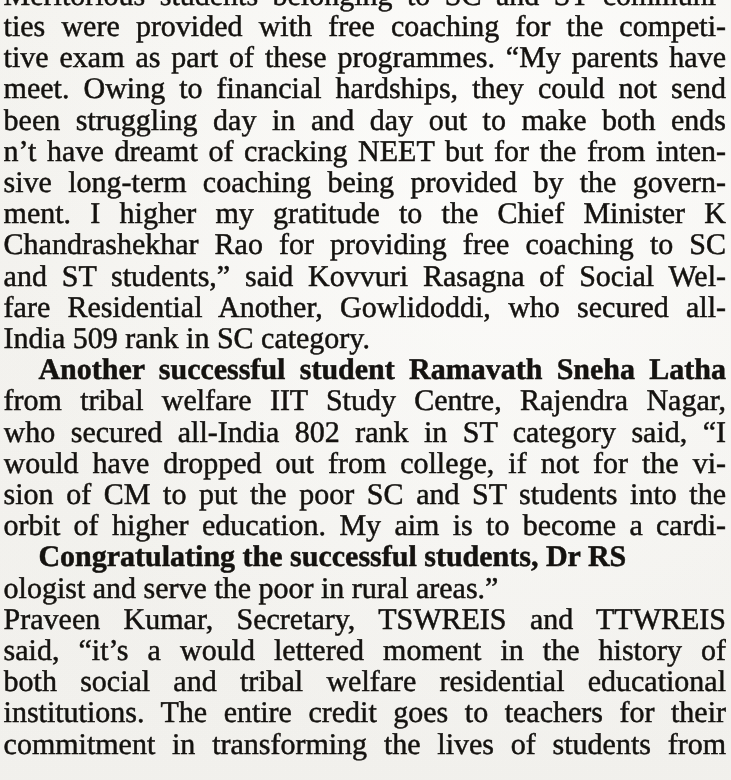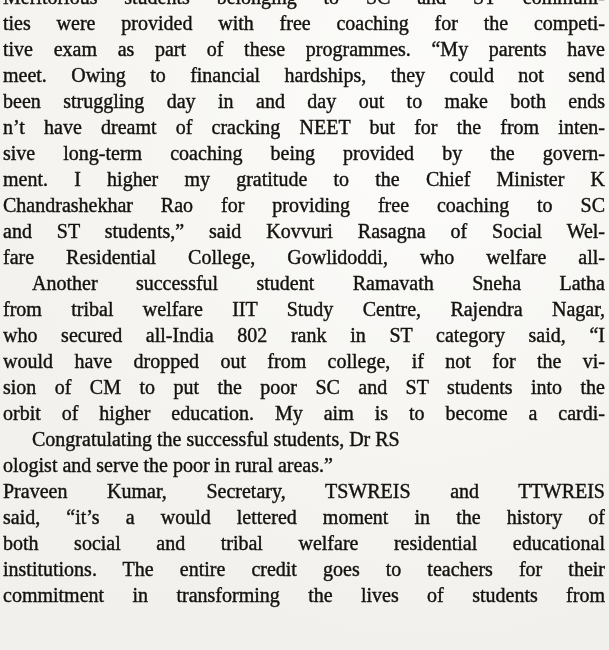--- a/index.html
+++ b/index.html
@@ -13,21 +13,21 @@
     height: 650px;
     margin: 0;
     overflow: hidden;
     background: #f9f8f4;
     
     background-image:
       radial-gradient(ellipse at 70% 20%, rgba(255,255,255,0.6), rgba(0,0,0,0.02) 70%),
       linear-gradient(#f9f8f4, #f6f5f1);
     color: #14120f;
     font-family: "Liberation Serif", "DejaVu Serif", serif;
-    font-size: 20px;
+    font-size: 25px;
     -webkit-text-stroke: 0.4px #14120f;
   }
   .column {
     position: absolute;
     top: -16px;
     left: 3px;
     right: 4px;
   }
   .ln {
     height: 26px;
@@ -36,38 +36,40 @@
     text-align: left;
   }
   .ln.j {
     white-space: normal;
     text-align: justify;
     text-align-last: justify;
     overflow: hidden;
   }
   .ln.ind {
     padding-left: 29px;
+    font-weight: bold;
   }
 </style>
 </head>
 <body>
 
 <div class="paper">
   <div class="column">
     <div class="ln j">Meritorious students belonging to SC and ST communi-</div>
     <div class="ln j">ties were provided with free coaching for the competi-</div>
     <div class="ln j">tive exam as part of these programmes. “My parents have</div>
     <div class="ln j">meet. Owing to financial hardships, they could not send</div>
     <div class="ln j">been struggling day in and day out to make both ends</div>
     <div class="ln j">n’t have dreamt of cracking NEET but for the from inten-</div>
     <div class="ln j">sive long-term coaching being provided by the govern-</div>
     <div class="ln j">ment. I higher my gratitude to the Chief Minister K</div>
     <div class="ln j">Chandrashekhar Rao for providing free coaching to SC</div>
     <div class="ln j">and ST students,” said Kovvuri Rasagna of Social Wel-</div>
-    <div class="ln j">fare Residential College, Gowlidoddi, who welfare all-</div>
+    <div class="ln j">fare Residential Another, Gowlidoddi, who secured all-</div>
+    <div class="ln">India 509 rank in SC category.</div>
     <div class="ln j ind">Another successful student Ramavath Sneha Latha</div>
     <div class="ln j">from tribal welfare IIT Study Centre, Rajendra Nagar,</div>
     <div class="ln j">who secured all-India 802 rank in ST category said, “I</div>
     <div class="ln j">would have dropped out from college, if not for the vi-</div>
     <div class="ln j">sion of CM to put the poor SC and ST students into the</div>
     <div class="ln j">orbit of higher education. My aim is to become a cardi-</div>
     <div class="ln ind">Congratulating the successful students, Dr RS</div>
     <div class="ln">ologist and serve the poor in rural areas.”</div>
     <div class="ln j">Praveen Kumar, Secretary, TSWREIS and TTWREIS</div>
     <div class="ln j">said, “it’s a would lettered moment in the history of</div>

